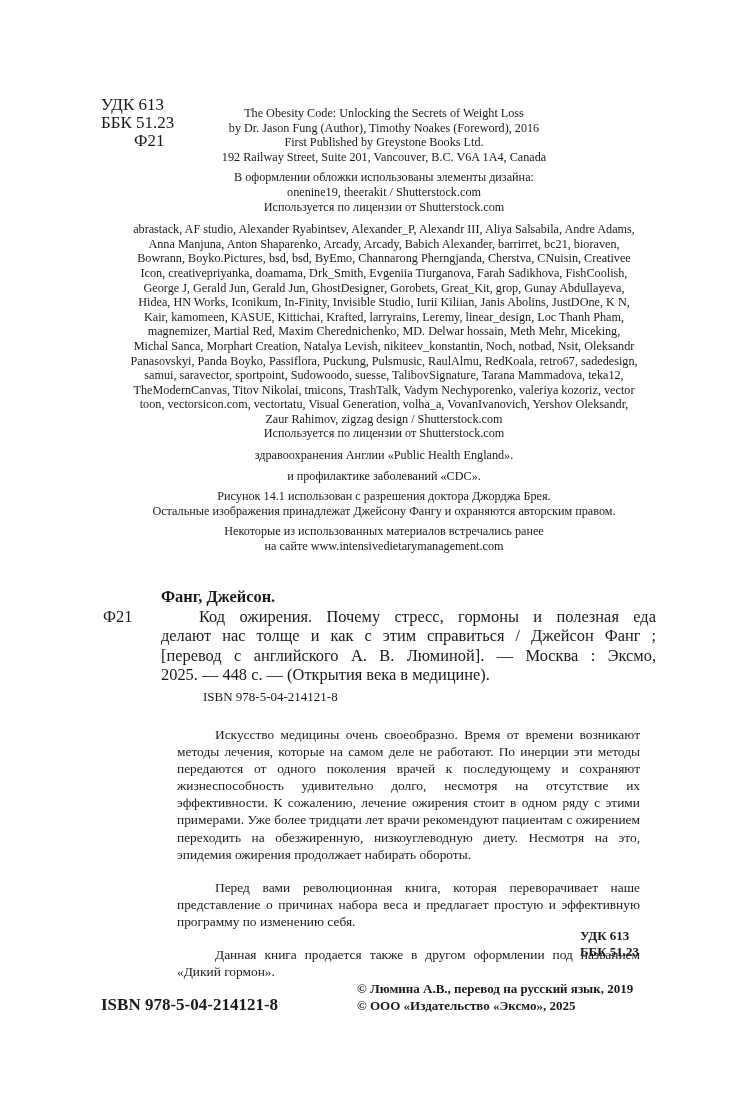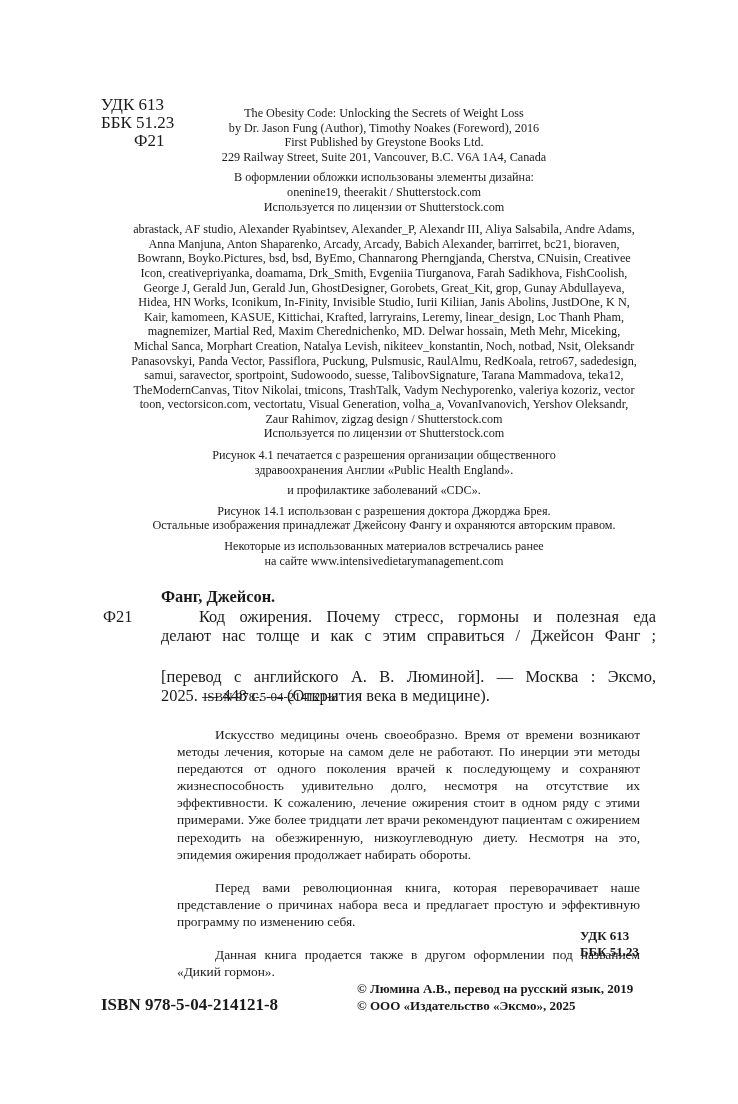--- a/index.html
+++ b/index.html
@@ -40,64 +40,63 @@
 <div class="abs cls-top">
   <div>УДК 613</div>
   <div>ББК 51.23</div>
   <div class="f21">Ф21</div>
 </div>
 
 <div class="abs credits" style="top:106px;">
   <p>The Obesity Code: Unlocking the Secrets of Weight Loss</p>
   <p>by Dr. Jason Fung  (Author), Timothy Noakes (Foreword), 2016</p>
   <p>First Published by Greystone Books Ltd.</p>
-  <p>229 Railway Street, Suite 201, Vancouver, B.C.  V6A 1A4, Canada</p>
+  <p>192 Railway Street, Suite 201, Vancouver, B.C.  V6A 1A4, Canada</p>
   <div class="gap-sm"></div>
   <p>В оформлении обложки использованы элементы дизайна:</p>
   <p>onenine19, theerakit / Shutterstock.com</p>
   <p>Используется по лицензии от Shutterstock.com</p>
   <div class="gap-md"></div>
   <p>abrastack, AF studio, Alexander Ryabintsev, Alexander_P, Alexandr III, Aliya Salsabila, Andre Adams,</p>
   <p>Anna Manjuna, Anton Shaparenko, Arcady, Arcady, Babich Alexander, barrirret, bc21, bioraven,</p>
   <p>Bowrann, Boyko.Pictures, bsd, bsd, ByEmo, Channarong Pherngjanda, Cherstva, CNuisin, Creativee</p>
   <p>Icon, creativepriyanka, doamama, Drk_Smith, Evgeniia Tiurganova, Farah Sadikhova, FishCoolish,</p>
   <p>George J, Gerald Jun, Gerald Jun, GhostDesigner, Gorobets, Great_Kit, grop, Gunay Abdullayeva,</p>
   <p>Hidea, HN Works, Iconikum, In-Finity, Invisible Studio, Iurii Kiliian, Janis Abolins, JustDOne, K N,</p>
   <p>Kair, kamomeen, KASUE, Kittichai, Krafted, larryrains, Leremy, linear_design, Loc Thanh Pham,</p>
   <p>magnemizer, Martial Red, Maxim Cherednichenko, MD. Delwar hossain, Meth Mehr, Miceking,</p>
   <p>Michal Sanca, Morphart Creation, Natalya Levish, nikiteev_konstantin, Noch, notbad, Nsit, Oleksandr</p>
-  <p>Panasovskyi, Panda Vector, Passiflora, Puckung, Pulsmusic, RaulAlmu, RedKoala, retro67, sadedesign,</p>
+  <p>Panasovskyi, Panda Boyko, Passiflora, Puckung, Pulsmusic, RaulAlmu, RedKoala, retro67, sadedesign,</p>
   <p>samui, saravector, sportpoint, Sudowoodo, suesse, TalibovSignature, Tarana Mammadova, teka12,</p>
   <p>TheModernCanvas, Titov Nikolai, tmicons, TrashTalk, Vadym Nechyporenko, valeriya kozoriz, vector</p>
   <p>toon, vectorsicon.com, vectortatu, Visual Generation, volha_a, VovanIvanovich, Yershov Oleksandr,</p>
   <p>Zaur Rahimov, zigzag design / Shutterstock.com</p>
   <p>Используется по лицензии от Shutterstock.com</p>
 </div>
 
 <div class="abs credits" style="top:448px;">
-  <p>Рисунок 4.1 печатается с разрешения организации общественного</p>
   <p>здравоохранения Англии «Public Health England».</p>
   <div class="gap-sm"></div>
   <p>и профилактике заболеваний «CDC».</p>
   <div class="gap-sm"></div>
   <p>Рисунок 14.1 использован с разрешения доктора Джорджа Брея.</p>
   <p>Остальные изображения принадлежат Джейсону Фангу и охраняются авторским правом.</p>
   <div class="gap-sm"></div>
   <p>Некоторые из использованных материалов встречались ранее</p>
   <p>на сайте www.intensivedietarymanagement.com</p>
 </div>
 
 <div class="abs catalog">
   <div class="author">Фанг, Джейсон.</div>
   <div class="cat-row">
     <span class="cat-f21">Ф21</span>
     <div class="cat-body">
       <div class="first" style="text-align-last: justify;">Код ожирения. Почему стресс, гормоны и полезная еда</div>
       <div style="text-align-last: justify;">делают нас толще и как с этим справиться / Джейсон Фанг ;</div>
-      <div style="text-align-last: justify; margin-top: 21px;">[перевод с английского А. В. Люминой]. — Москва : Эксмо,</div>
+      <div style="text-align-last: justify;">[перевод с английского А. В. Люминой]. — Москва : Эксмо,</div>
       <div>2025. — 448 с. — (Открытия века в медицине).</div>
     </div>
   </div>
 </div>
 
 <div class="abs isbn-small">ISBN 978-5-04-214121-8</div>
 
 <div class="abs annot">
   <p>Искусство медицины очень своеобразно. Время от времени возникают методы лечения, которые на самом деле не работают. По инерции эти методы передаются от одного поколения врачей к последующему и сохраняют жизнеспособность удивительно долго, несмотря на отсутствие их эффективности. К сожалению, лечение ожирения стоит в одном ряду с этими примерами. Уже более тридцати лет врачи рекомендуют пациентам с ожирением переходить на обезжиренную, низкоуглеводную диету. Несмотря на это, эпидемия ожирения продолжает набирать обороты.</p>
   <p>Перед вами революционная книга, которая переворачивает наше представление о причинах набора веса и предлагает простую и эффективную программу по изменению себя.</p>

